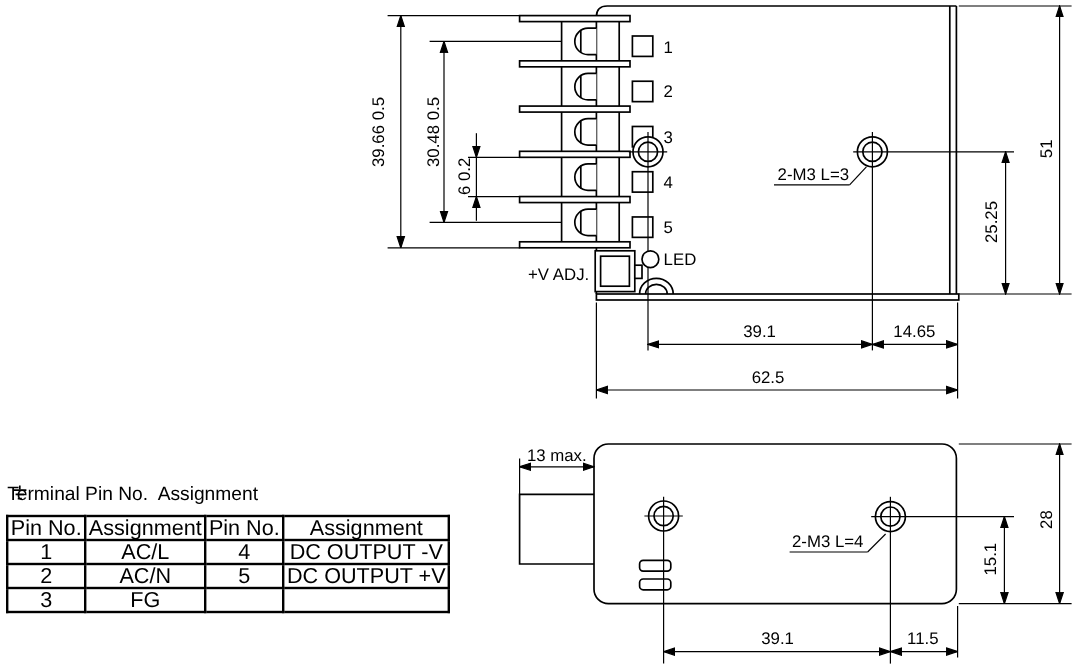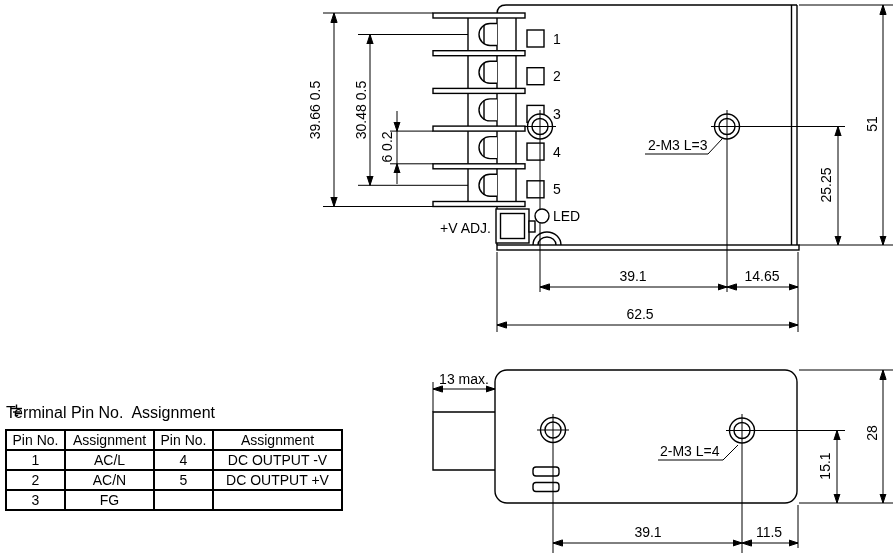--- a/index.html
+++ b/index.html
@@ -11,21 +11,21 @@
   svg line,svg path,svg rect,svg circle{stroke:#000;}
   .obj{stroke-width:1.4;fill:none;}
   .objf{stroke-width:1.4;fill:#fff;}
   .thin{stroke-width:1;fill:none;}
   .dim{stroke-width:1;fill:none;}
   svg text{fill:#000;font-family:"Liberation Sans",sans-serif;font-size:14px;}
   .tbl-block{position:absolute;left:5px;top:404px;}
   .tbl-title{font-size:16px;margin:0 0 7px 1px;white-space:pre;}
   table.pins{border-collapse:collapse;table-layout:fixed;}
   table.pins th,table.pins td{
-    border:2px solid #000;font-size:14px;font-weight:normal;
+    border:2px solid #000;font-size:18px;font-weight:normal;
     text-align:center;padding:0 2px;height:18px;line-height:18px;white-space:nowrap;
   }
   .c1{width:53px;} .c2{width:83px;} .c3{width:53px;} .c4{width:123px;}
   .gnd{vertical-align:-1px;margin-left:5px;}
 </style>
 </head>
 <body>
 
 <div class="stage">
 

